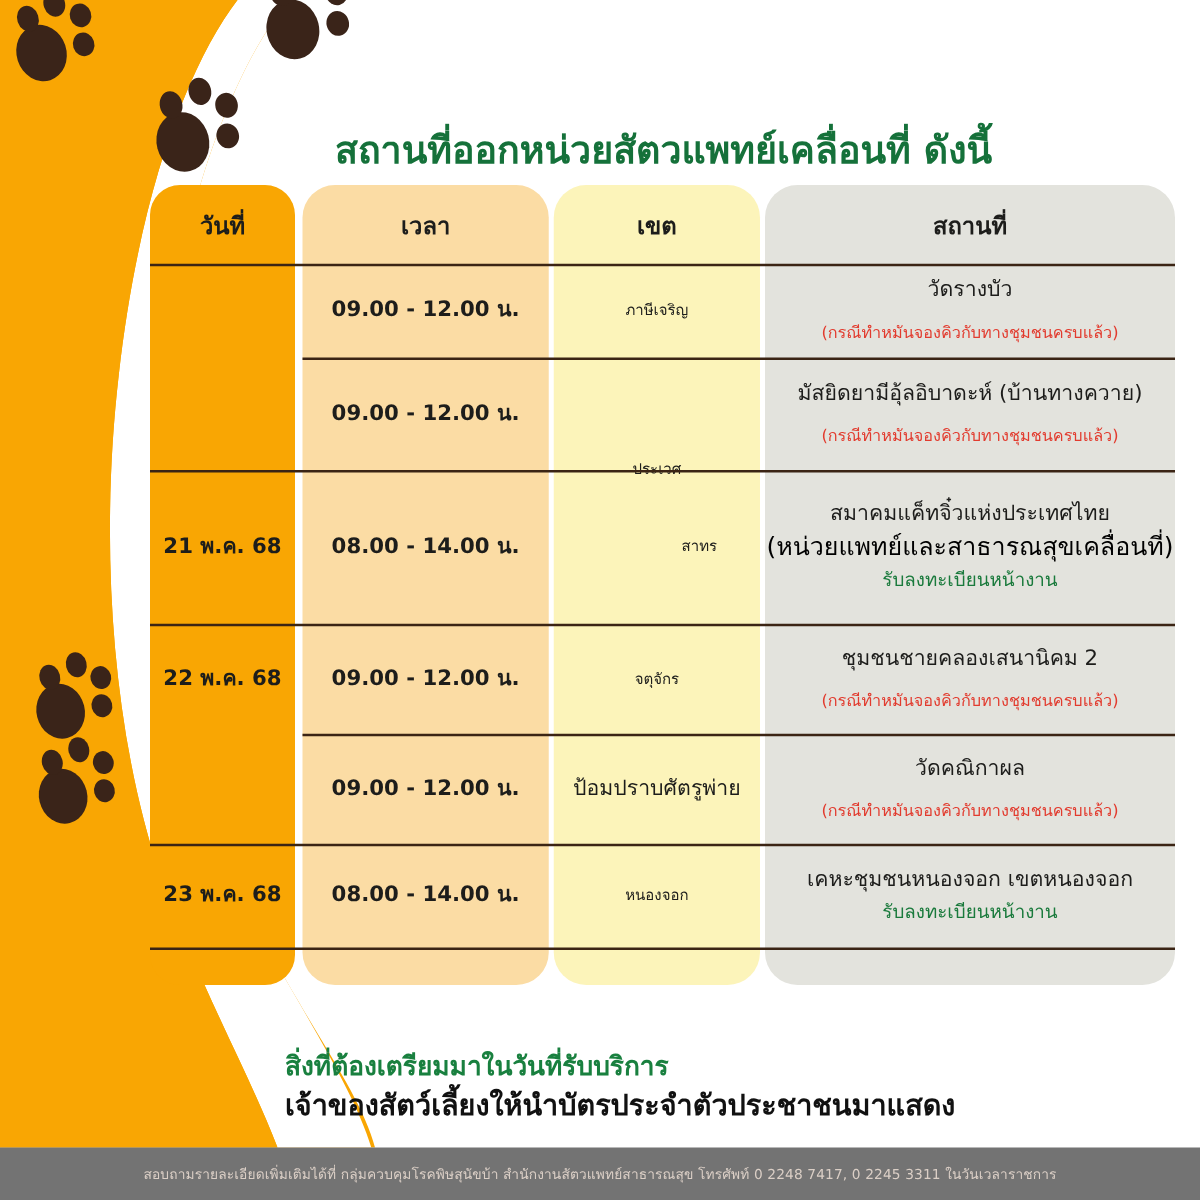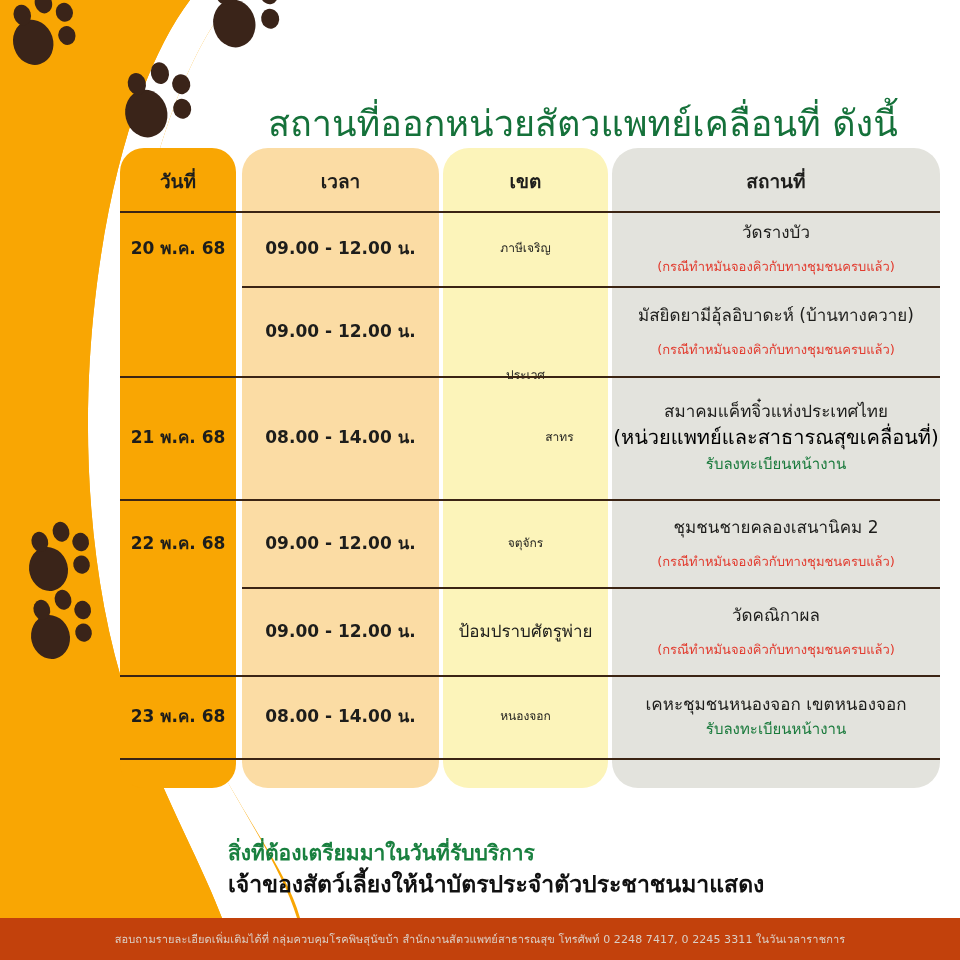--- a/index.html
+++ b/index.html
@@ -30,22 +30,22 @@
     top: 0;
     width: 960px;
     height: 960px;
   }
 
   
   #title {
     position: absolute;
     left: 268px;
     top: 104px;
-    font-size: 36px;
-    font-weight: normal;
+    font-size: 30px;
+    font-weight: bold;
     color: #15713a;
     letter-spacing: 0px;
     white-space: nowrap;
     line-height: 1.1;
   }
 
   
   #table-wrap {
     position: absolute;
     left: 120px;
@@ -128,21 +128,21 @@
     white-space: nowrap;
   }
 
   
   #bottom-bar {
     position: absolute;
     left: 0;
     top: 918px;
     width: 960px;
     height: 42px;
-    background: #c2410c;
+    background: #737373;
     display: flex;
     align-items: center;
     justify-content: center;
   }
   #bottom-bar-text {
     color: #dbcfc6;
     font-size: 11px;
     white-space: nowrap;
     letter-spacing: 0.1px;
   }
@@ -222,21 +222,20 @@
 
     <div id="grid">
 
       <div class="cell cell-date head-cell" style="top:6px;  height:56px;">วันที่</div>
       <div class="cell cell-time head-cell" style="top:6px;  height:56px;">เวลา</div>
       <div class="cell cell-zone head-cell" style="top:6px;  height:56px;">เขต</div>
       <div class="cell cell-place head-cell" style="top:6px;  height:56px;">สถานที่</div>
 
       <div class="hr full" style="top:63px;"></div>
 
-      <div class="cell cell-date" style="top:63px; height:75px;">20 พ.ค. 68</div>
       <div class="cell cell-time" style="top:63px; height:75px;">09.00 - 12.00 น.</div>
       <div class="cell cell-zone" style="top:63px; height:75px;">ภาษีเจริญ</div>
       <div class="cell cell-place" style="top:63px; height:75px;">
         <span class="place-main">วัดรางบัว</span>
         <span class="note-red">(กรณีทำหมันจองคิวกับทางชุมชนครบแล้ว)</span>
       </div>
       <div class="hr short" style="top:138px;"></div>
 
       <div class="cell cell-time" style="top:138px; height:90px;">09.00 - 12.00 น.</div>
       <div class="cell cell-zone" style="top:138px; height:90px;margin-top:44px;">ประเวศ</div>

